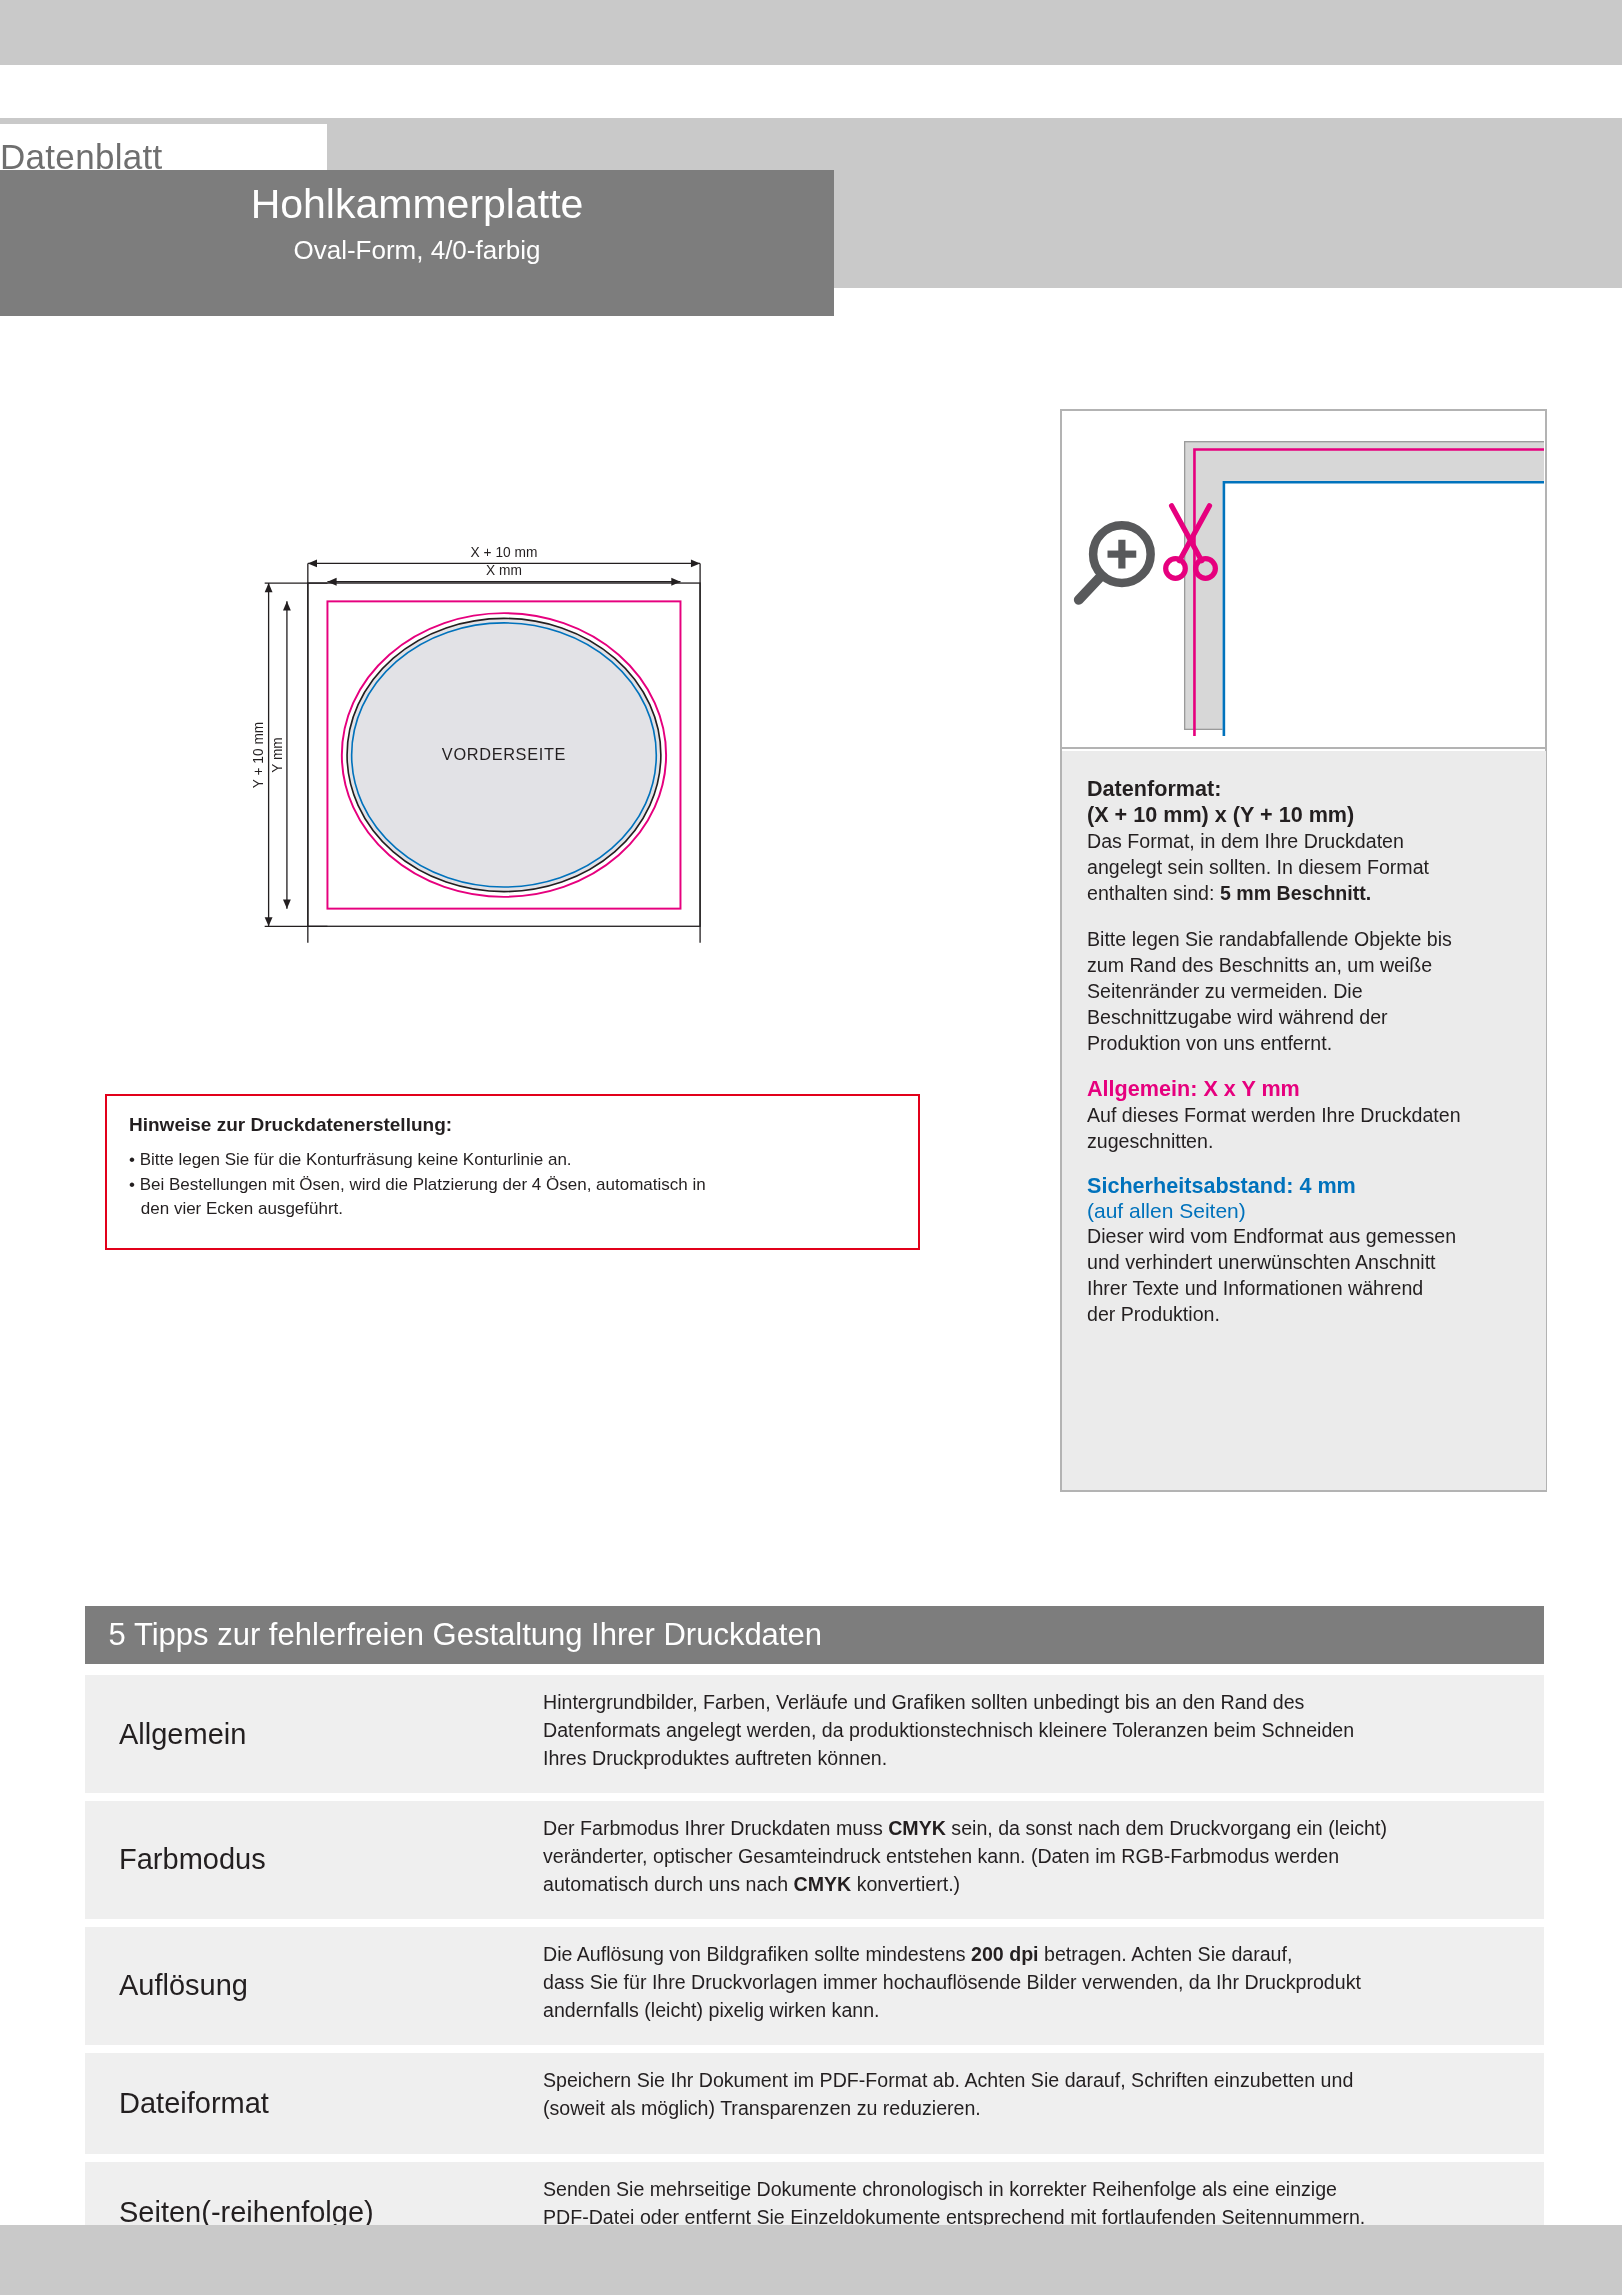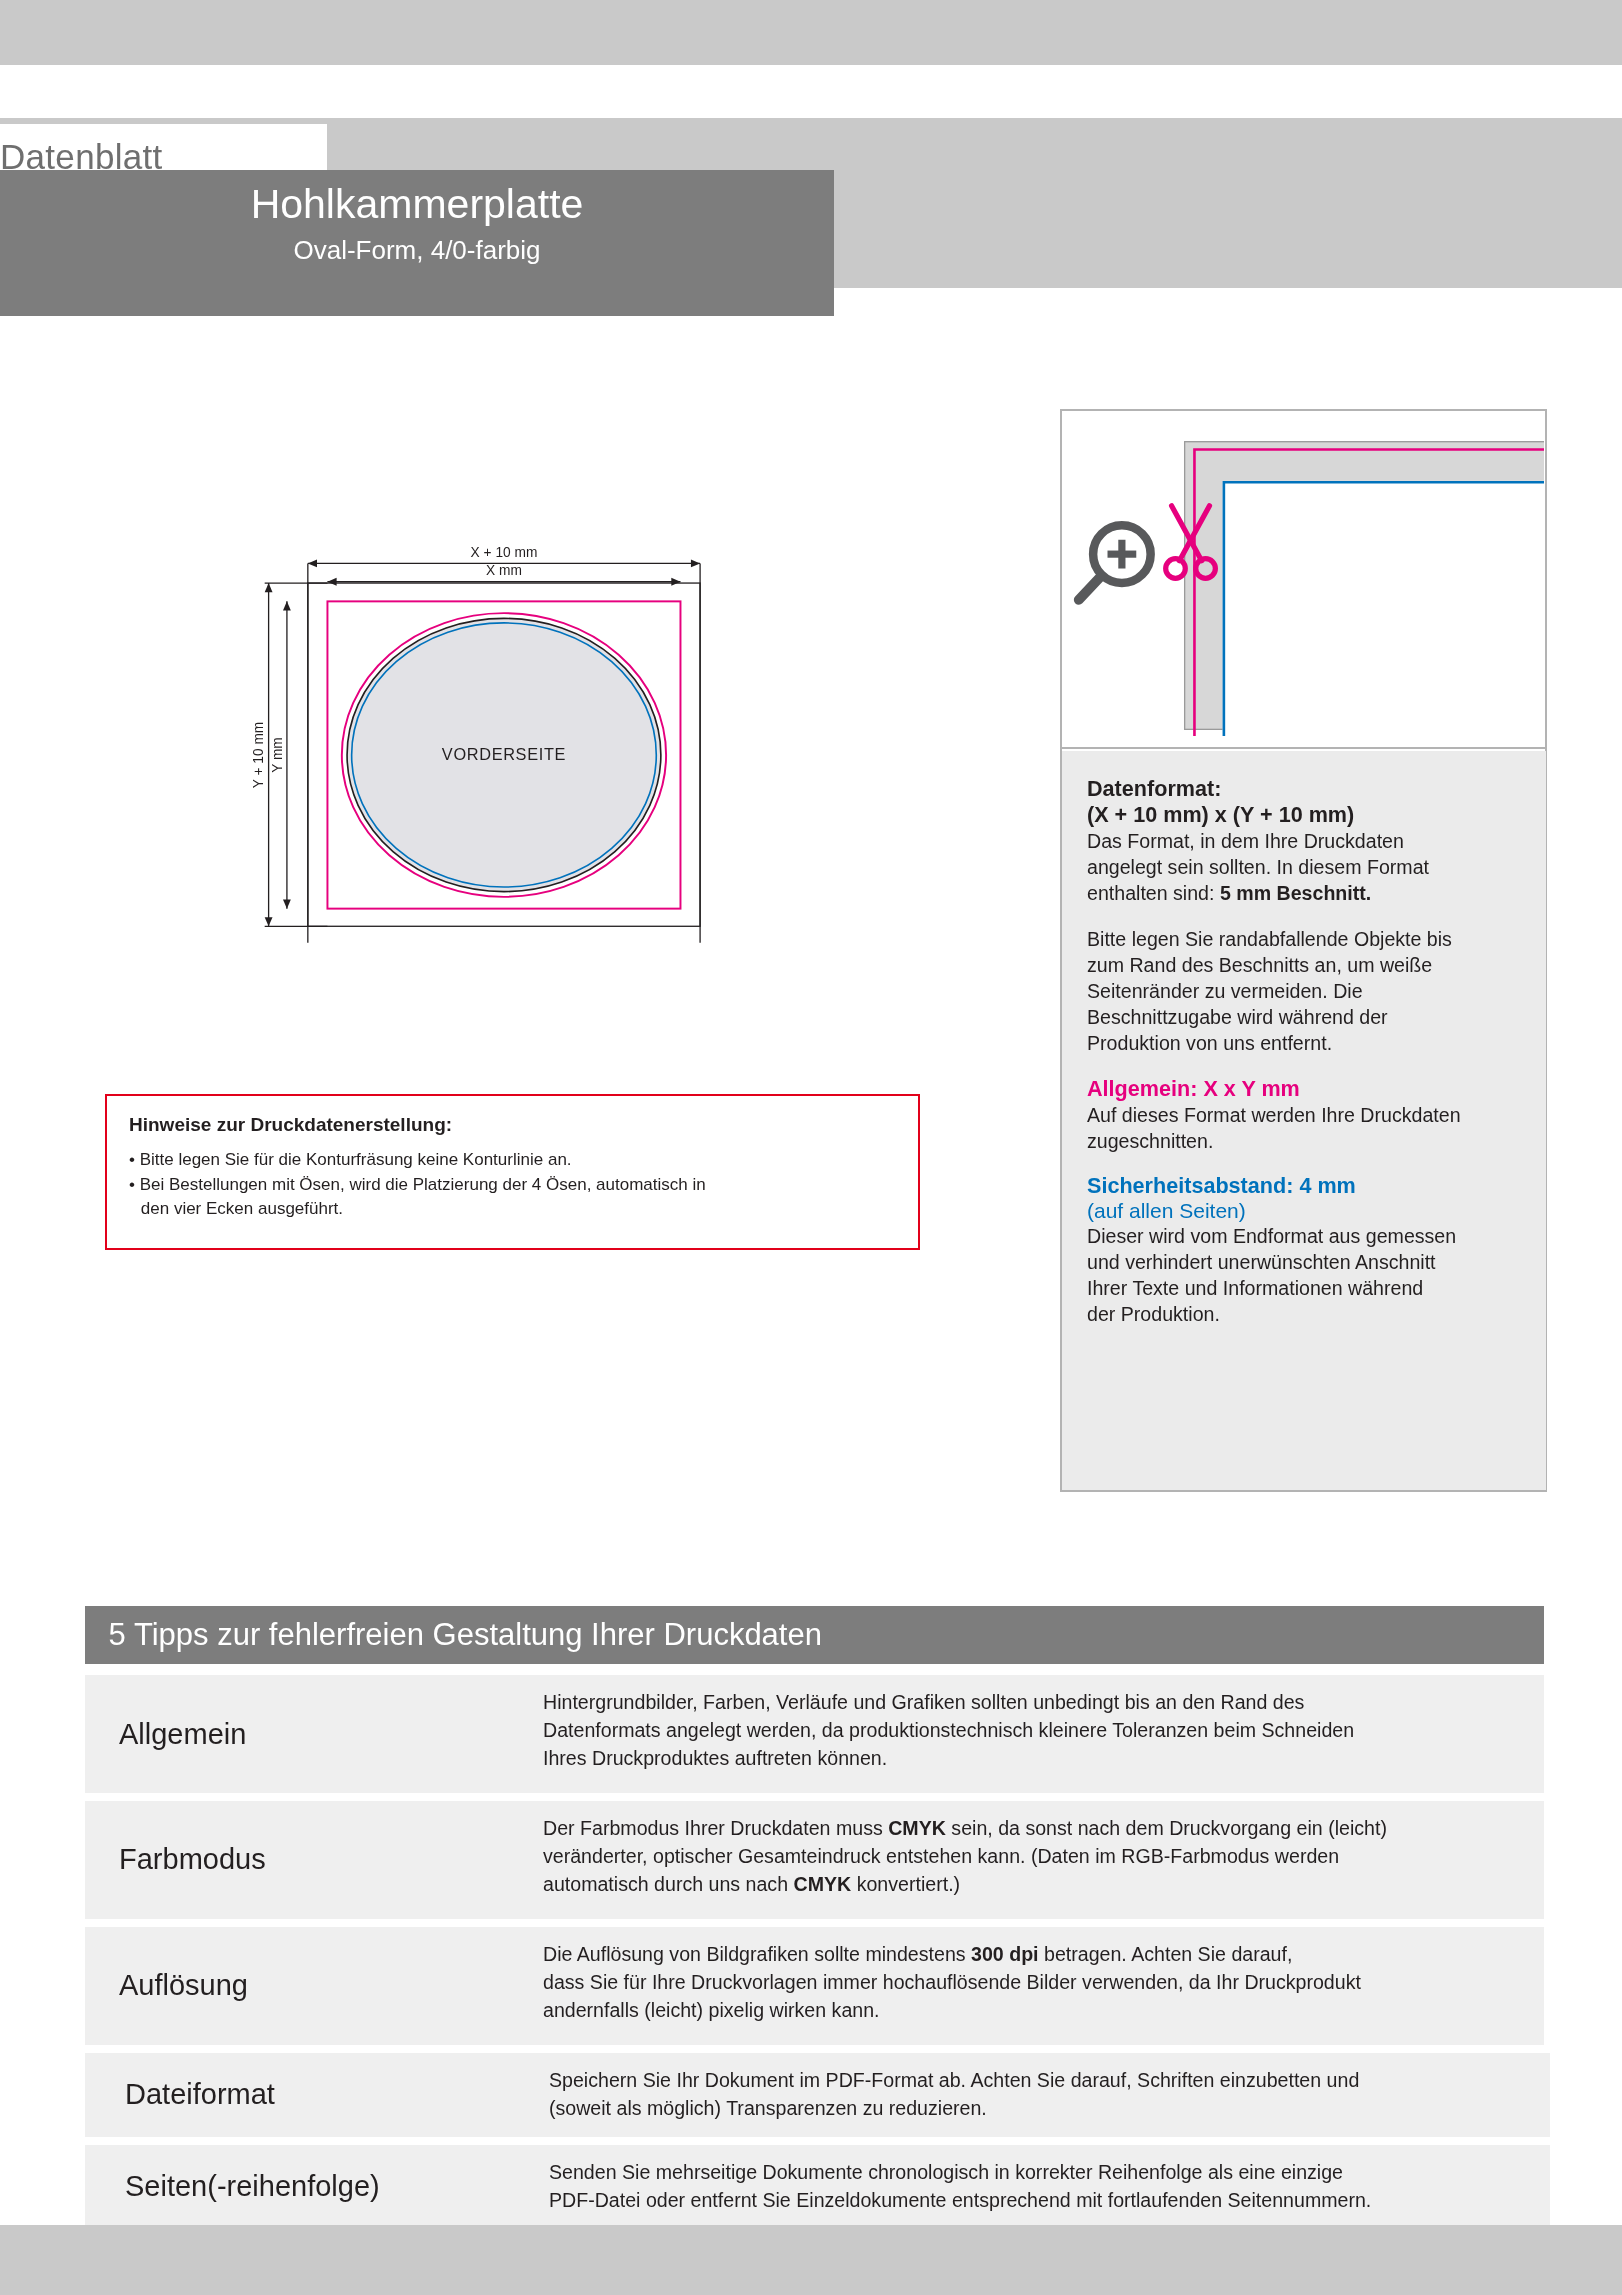--- a/index.html
+++ b/index.html
@@ -157,21 +157,21 @@
     box-sizing: border-box;
   }
   .tip-body {
     flex: 1;
     font-size: 19.6px;
     line-height: 1.42;
     padding: 14.4px 26px 14.4px 0;
     box-sizing: border-box;
   }
   .tip-row.h3 { height: 118px; }
-  .tip-row.h2 { height: 84px; padding-left: 6px; }
+  .tip-row.h2 { height: 101px; }
 
   
   .bottom-band {
     position: absolute;
     left: 0; top: 2225px;
     width: 1623px; height: 71px;
     background: #c9c9c9;
   }
 </style>
 </head>
@@ -326,21 +326,21 @@
     <div class="tip-body">
       <div>Der Farbmodus Ihrer Druckdaten muss <b>CMYK</b> sein, da sonst nach dem Druckvorgang ein (leicht)</div>
       <div>veränderter, optischer Gesamteindruck entstehen kann. (Daten im RGB-Farbmodus werden</div>
       <div>automatisch durch uns nach <b>CMYK</b> konvertiert.)</div>
     </div>
   </div>
 
   <div class="tip-row h3">
     <div class="tip-label">Auflösung</div>
     <div class="tip-body">
-      <div>Die Auflösung von Bildgrafiken sollte mindestens <b>300 dpi</b> betragen. Achten Sie darauf,</div>
+      <div>Die Auflösung von Bildgrafiken sollte mindestens <b>200 dpi</b> betragen. Achten Sie darauf,</div>
       <div>dass Sie für Ihre Druckvorlagen immer hochauflösende Bilder verwenden, da Ihr Druckprodukt</div>
       <div>andernfalls (leicht) pixelig wirken kann.</div>
     </div>
   </div>
 
   <div class="tip-row h2">
     <div class="tip-label">Dateiformat</div>
     <div class="tip-body">
       <div>Speichern Sie Ihr Dokument im PDF-Format ab. Achten Sie darauf, Schriften einzubetten und</div>
       <div>(soweit als möglich) Transparenzen zu reduzieren.</div>

